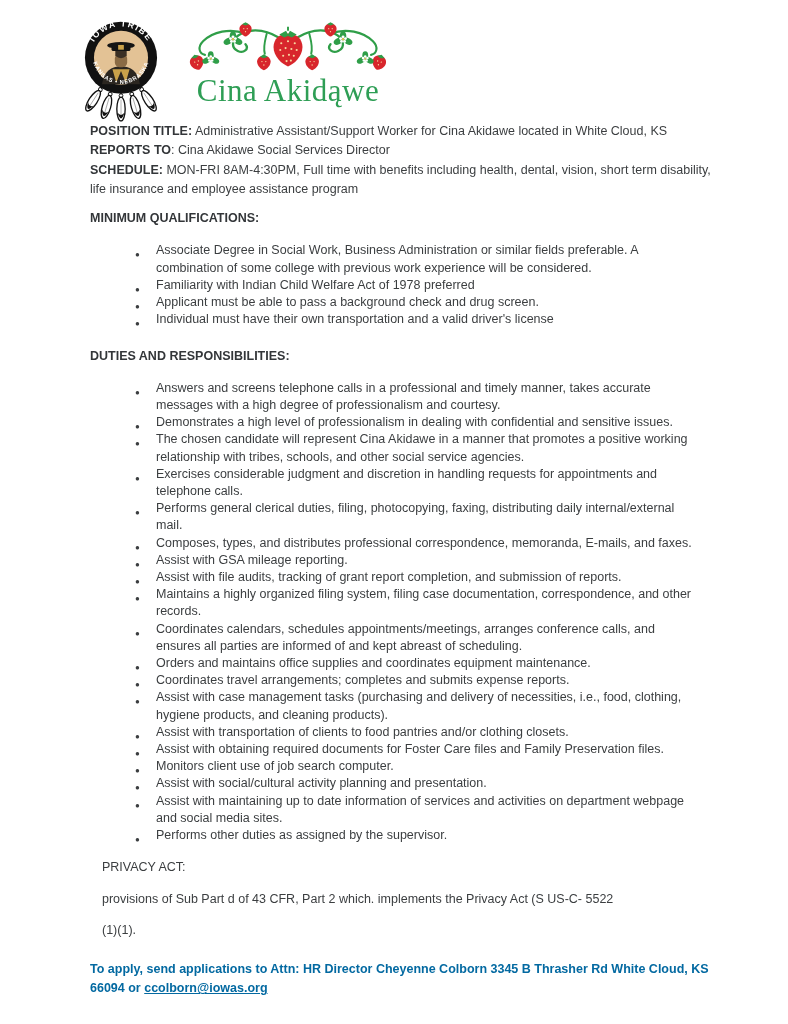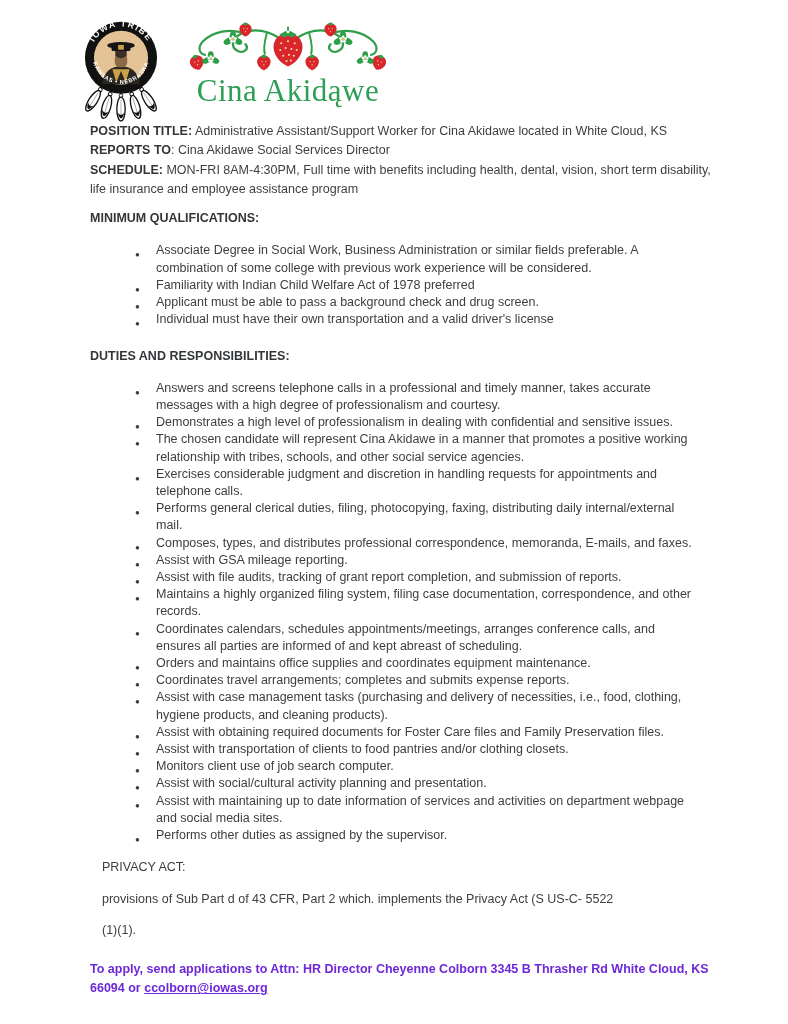--- a/index.html
+++ b/index.html
@@ -23,21 +23,21 @@
   }
   .content { position:absolute; left:90px; top:122px; width:624px; font-size:12.5px; line-height:19.3px; }
   .info-line { margin:0; }
   .info-line b { font-weight:700; color:#333639; }
   .sec-heading { margin:10px 0 2px 0; font-weight:700; color:#333639; }
   .sec-heading.gap-lg { margin-top:18px; }
   ul.bullets { list-style:none; margin:14px; padding:0; line-height:17.2px; }
   ul.bullets li { position:relative; padding-left:52px; margin:0; }
   ul.bullets li::before { content:"●"; position:absolute; left:31px; top:4px; font-size:8px; }
   .privacy p { margin:12px; line-height:19.3px; }
-  .apply { margin:20px 0 0 0; font-weight:700; color:#6d28d9; line-height:19.3px; }
+  .apply { margin:20px 0 0 0; font-weight:700; color:#0369a1; line-height:19.3px; }
   .apply a { color:inherit; text-decoration:underline; cursor:pointer; }
 </style>
 </head>
 <body>
 
 <div class="page">
 
   <header class="letterhead">
 
     <svg class="seal" viewBox="0 0 100 118" aria-hidden="true">
@@ -165,22 +165,22 @@
           <li>Exercises considerable judgment and discretion in handling requests for appointments and telephone calls.</li>
           <li>Performs general clerical duties, filing, photocopying, faxing, distributing daily internal/external mail.</li>
           <li>Composes, types, and distributes professional correspondence, memoranda, E-mails, and faxes.</li>
           <li>Assist with GSA mileage reporting.</li>
           <li>Assist with file audits, tracking of grant report completion, and submission of reports.</li>
           <li>Maintains a highly organized filing system, filing case documentation, correspondence, and other records.</li>
           <li>Coordinates calendars, schedules appointments/meetings, arranges conference calls, and ensures all parties are informed of and kept abreast of scheduling.</li>
           <li>Orders and maintains office supplies and coordinates equipment maintenance.</li>
           <li>Coordinates travel arrangements; completes and submits expense reports.</li>
           <li>Assist with case management tasks (purchasing and delivery of necessities, i.e., food, clothing, hygiene products, and cleaning products).</li>
+          <li>Assist with transportation of clients to food pantries and/or clothing closets.</li>
           <li>Assist with obtaining required documents for Foster Care files and Family Preservation files.</li>
-          <li>Assist with transportation of clients to food pantries and/or clothing closets.</li>
           <li>Monitors client use of job search computer.</li>
           <li>Assist with social/cultural activity planning and presentation.</li>
           <li>Assist with maintaining up to date information of services and activities on department webpage and social media sites.</li>
           <li>Performs other duties as assigned by the supervisor.</li>
         </ul>
     </section>
 
     <section class="privacy">
       <p>PRIVACY ACT:</p>
       <div>

